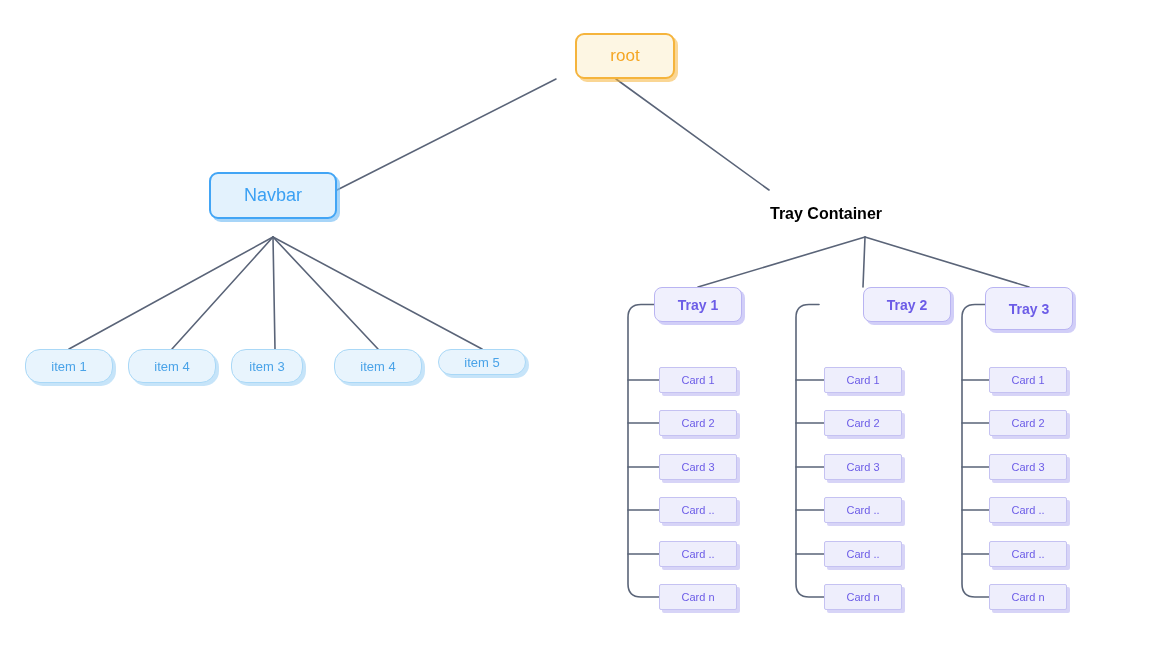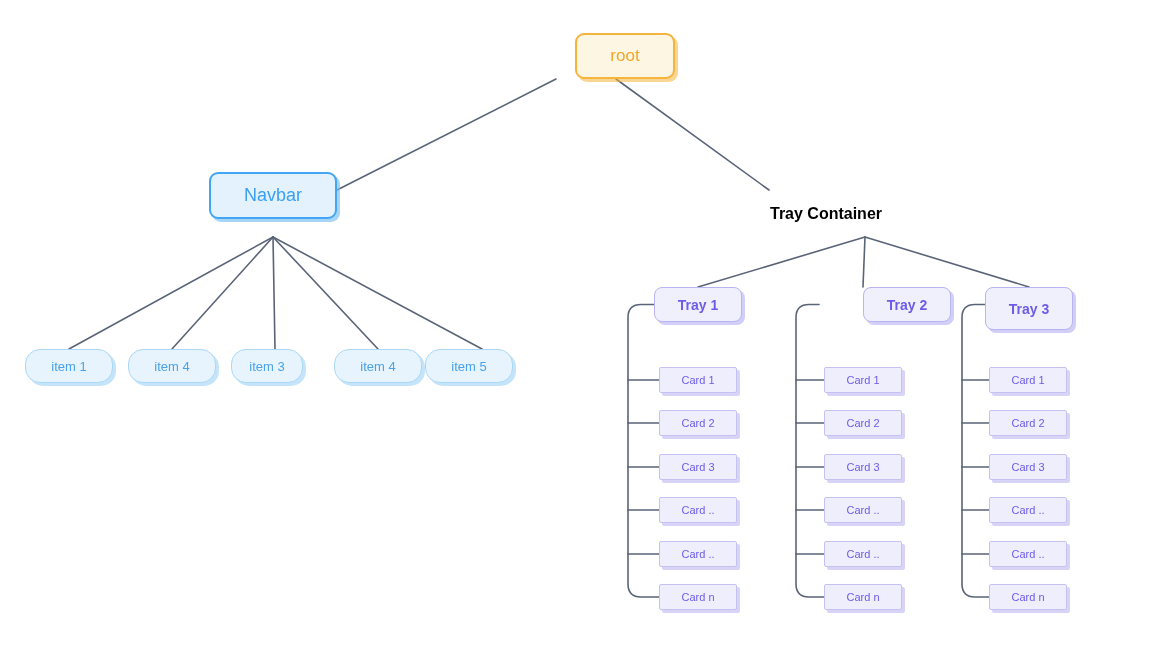--- a/index.html
+++ b/index.html
@@ -133,21 +133,21 @@
       </div>
       <div class="node node-item" style="left: 128px; top: 349px; width: 88px; height: 34px;">
         <span>item 4</span>
       </div>
       <div class="node node-item" style="left: 231px; top: 349px; width: 72px; height: 34px;">
         <span>item 3</span>
       </div>
       <div class="node node-item" style="left: 334px; top: 349px; width: 88px; height: 34px;">
         <span>item 4</span>
       </div>
-      <div class="node node-item" style="left: 425px; top: 349px; width: 88px; height: 34px;">
+      <div class="node node-item" style="left: 438px; top: 349px; width: 88px; height: 26px;">
         <span>item 5</span>
       </div>
       <div class="node node-tray" style="left: 654px; top: 287px; width: 88px; height: 35px;">
         <span>Tray 1</span>
       </div>
       <div class="node node-card" style="left: 659px; top: 367px; width: 78px; height: 26px;">
         <span>Card 1</span>
       </div>
       <div class="node node-card" style="left: 659px; top: 410px; width: 78px; height: 26px;">
         <span>Card 2</span>

